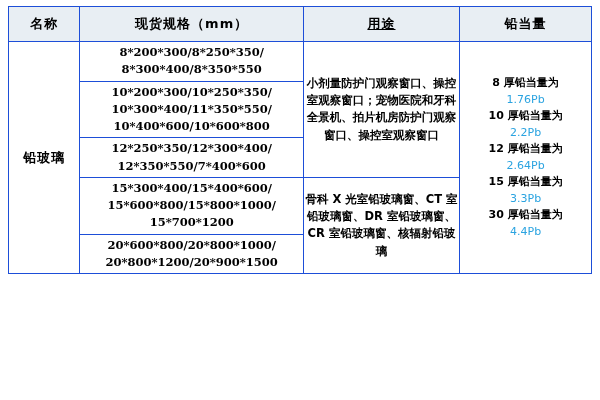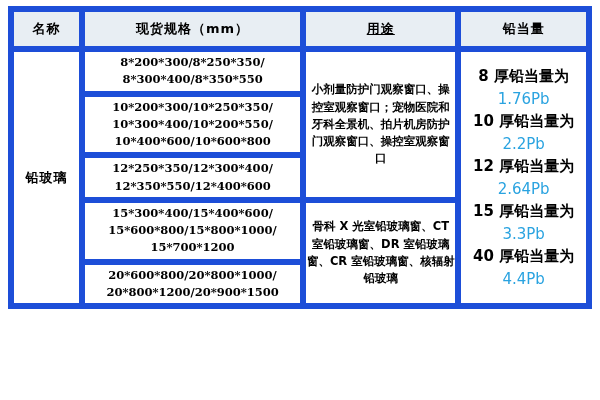--- a/index.html
+++ b/index.html
@@ -20,21 +20,21 @@
     box-sizing: border-box;
     background: #ffffff;
   }
   table.spec {
     border-collapse: collapse;
     width: 584px;
     margin: 6px 8px 0 8px;
     table-layout: fixed;
   }
   table.spec td, table.spec th {
-    border: 6px solid #1d4ed8;
+    border: 1px solid #1d4ed8;
     text-align: center;
     vertical-align: middle;
     color: #000000;
     font-weight: bold;
     padding: 2px 0;
     line-height: 1.5;
   }
   thead th {
     background: #e8eef3;
     font-size: 13px;
@@ -56,21 +56,21 @@
     font-family: "DejaVu Serif", "Liberation Serif", serif;
     font-weight: bold;
     line-height: 1.75;
   }
   td.use-cell {
     font-size: 11.5px;
     line-height: 1.7;
     text-align: center;
   }
   td.lead-cell {
-    font-size: 15px;
+    font-size: 11px;
     line-height: 1.75;
     text-align: center;
   }
   .pb {
     color: #2aa3e0;
     font-weight: normal;
   }
   .lead-line { white-space: nowrap; }
   .spec-line { white-space: nowrap; }
 </style>
@@ -120,38 +120,38 @@
           <div class="lead-line">
             <span class="pb">2.64Pb</span>
           </div>
           <div class="lead-line">
             <span>15 厚铅当量为</span>
           </div>
           <div class="lead-line">
             <span class="pb">3.3Pb</span>
           </div>
           <div class="lead-line">
-            <span>40 厚铅当量为</span>
+            <span>30 厚铅当量为</span>
           </div>
           <div class="lead-line">
             <span class="pb">4.4Pb</span>
           </div>
         </td>
       </tr>
       <tr>
         <td class="spec-cell">
           <div class="spec-line">10*200*300/10*250*350/</div>
-          <div class="spec-line">10*300*400/10*200*550/</div>
+          <div class="spec-line">10*300*400/11*350*550/</div>
           <div class="spec-line">10*400*600/10*600*800</div>
         </td>
       </tr>
       <tr>
         <td class="spec-cell">
           <div class="spec-line">12*250*350/12*300*400/</div>
-          <div class="spec-line">12*350*550/12*400*600</div>
+          <div class="spec-line">12*350*550/7*400*600</div>
         </td>
       </tr>
       <tr>
         <td class="spec-cell">
           <div class="spec-line">15*300*400/15*400*600/</div>
           <div class="spec-line">15*600*800/15*800*1000/</div>
           <div class="spec-line">15*700*1200</div>
         </td>
         <td class="use-cell" rowspan="2">骨科 X 光室铅玻璃窗、CT 室铅玻璃窗、DR 室铅玻璃窗、CR 室铅玻璃窗、核辐射铅玻璃</td>
       </tr>

